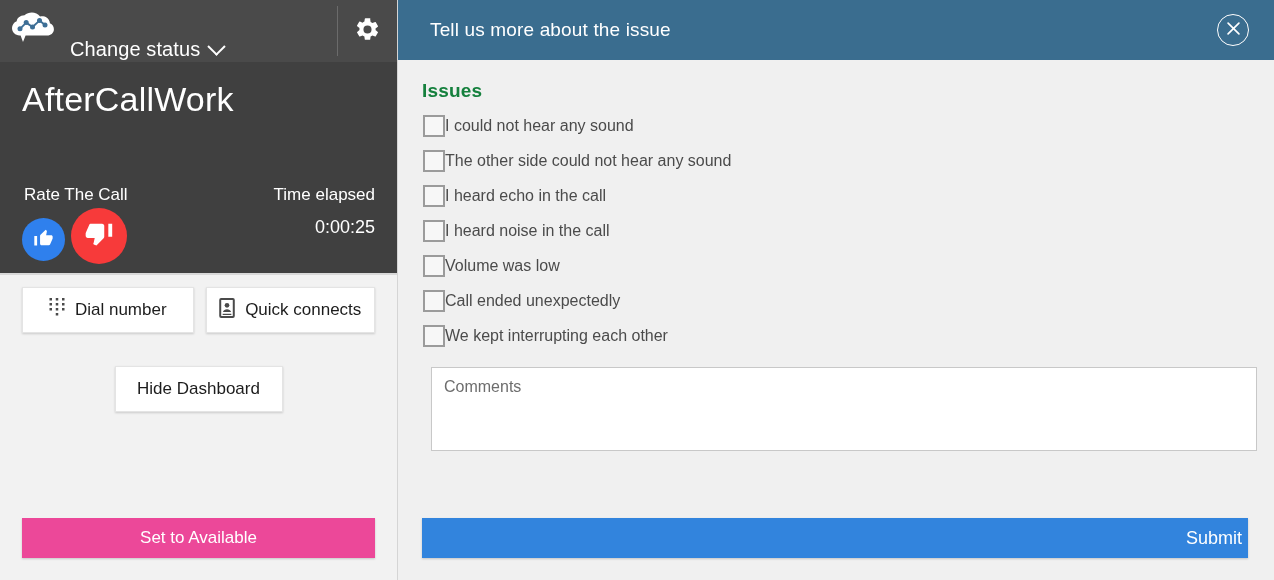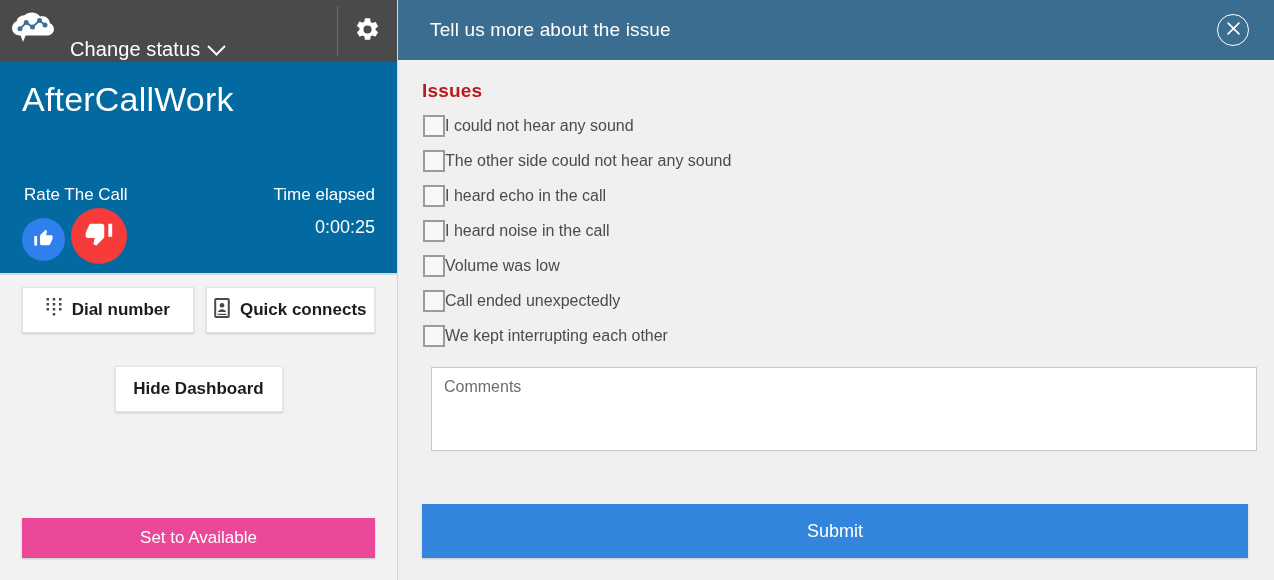--- a/index.html
+++ b/index.html
@@ -90,21 +90,21 @@
     width: 61px;
     height: 62px;
     display: flex;
     align-items: center;
     justify-content: center;
     cursor: pointer;
   }
 
   
   .contact-area {
-    background: #0369a1;
+    background: #404040;
     height: 213px;
     position: relative;
     flex: 0 0 auto;
     box-sizing: border-box;
     border-bottom: 2px solid #d8d8d8;
   }
   .state-name {
     position: absolute;
     left: 22px;
     top: 18px;
@@ -178,21 +178,20 @@
     box-shadow: 0 1px 2px rgba(0,0,0,.16);
     font-size: 17px;
     color: #1c1c1c;
     display: flex;
     align-items: center;
     justify-content: center;
     gap: 10px;
     cursor: pointer;
     box-sizing: border-box;
     font-family: "Liberation Sans", sans-serif;
-    font-weight: bold;
   }
   .btn-dial   { width: 172px; height: 46px; }
   .btn-quick  { width: 170px; height: 46px; }
   .btn-hide   {
     width: 168px; height: 46px;
     margin: 33px auto 0 auto;
   }
 
   
   .ccp-bottom {
@@ -251,21 +250,21 @@
     flex: 0 0 auto;
   }
 
   .issue-body {
     flex: 1 1 auto;
     padding: 20px 25px 0 24px;
     box-sizing: border-box;
     position: relative;
   }
   .section-title {
-    color: #b91c1c;
+    color: #15803d;
     font-size: 19px;
     font-weight: bold;
     margin: 0 0 6px 0;
     letter-spacing: .2px;
   }
   .check-list {
     margin: 0;
     padding: 0;
     list-style: none;
   }
@@ -305,28 +304,29 @@
     margin-left: 9px;
   }
   .comments-box::placeholder { color: #6d6d6d; }
 
   .issue-footer {
     flex: 0 0 auto;
     padding: 0 25px 22px 24px;
   }
   .submit-btn {
     width: 826px;
-    height: 54px;
+    height: 40px;
     background: #3284dd;
     color: #ffffff;
     font-size: 18px;
     border: none;
     cursor: pointer;
     box-shadow: 0 1px 2px rgba(0,0,0,.18);
     font-family: "Liberation Sans", sans-serif;
+    text-align: right;
   }
 </style>
 </head>
 <body>
 
 <div class="app">
 
   <div class="ccp">
 
     <div class="ccp-topbar">

